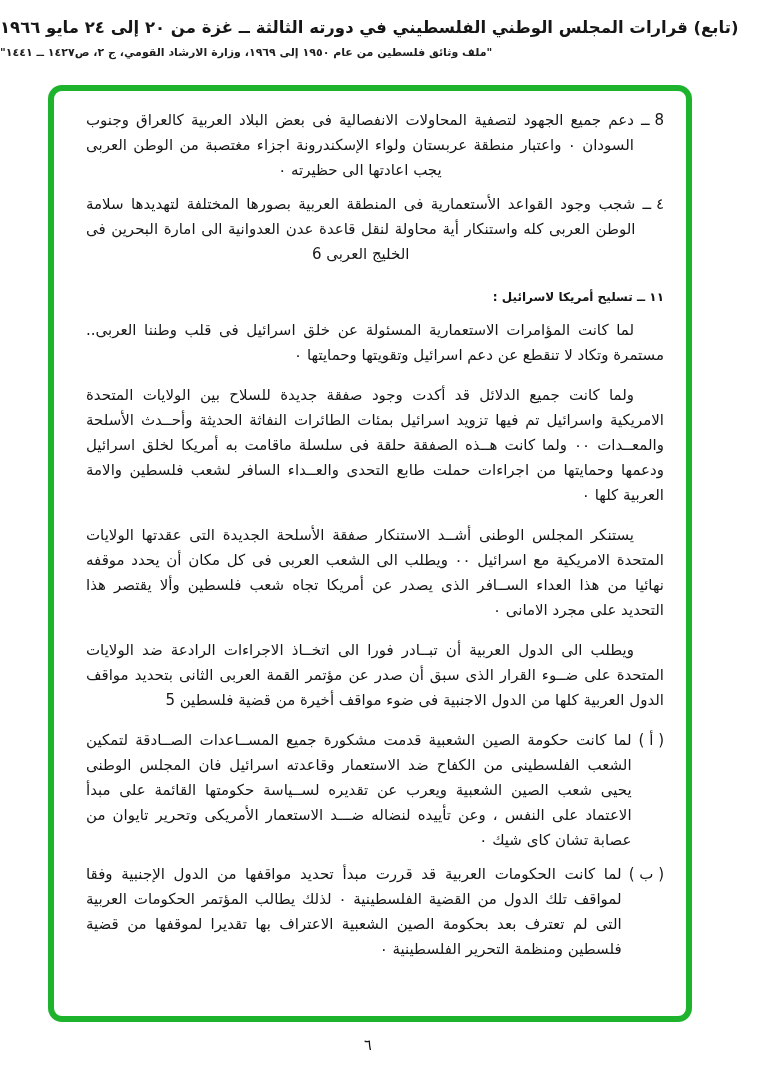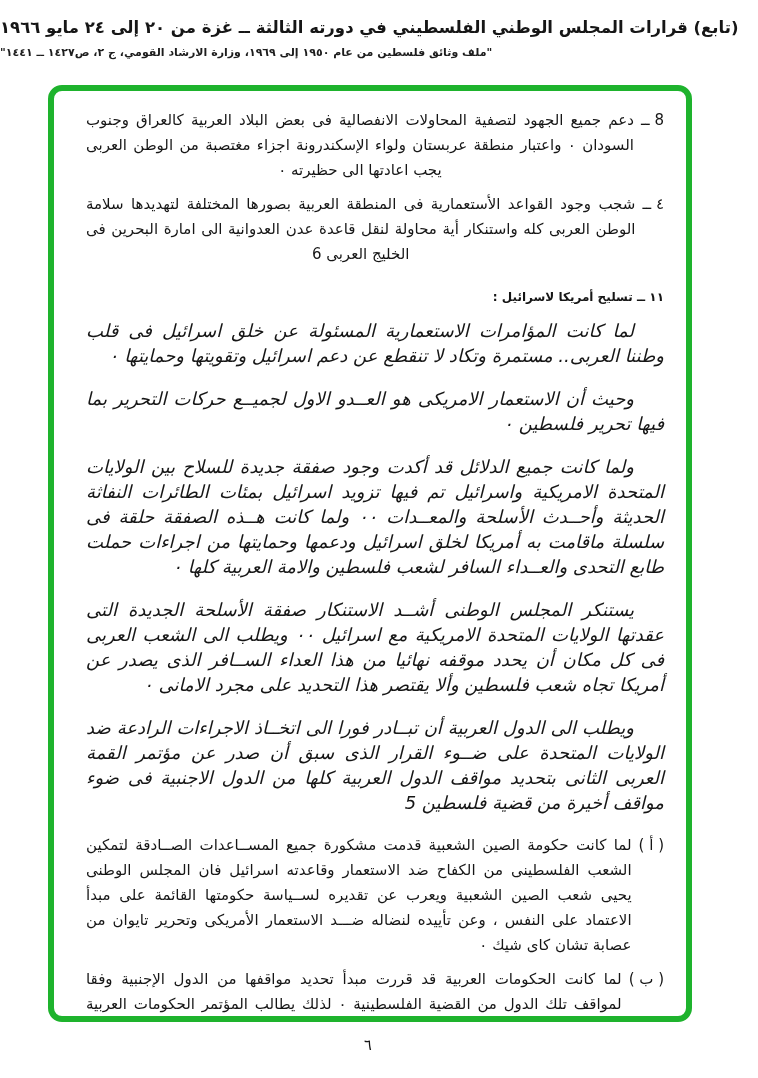--- a/index.html
+++ b/index.html
@@ -72,26 +72,25 @@
 
   .section-heading {
     margin: 18px 0 4px;
     font-size: 12px;
     font-weight: bold;
     line-height: 24px;
   }
 
   .para {
     margin-top: 9px;
-    font-size: 18px;
+    font-size: 15px;
     line-height: 25px;
     text-align: justify;
     text-align-last: right;
     text-indent: 30px;
-    font-style: italic;
   }
 
   
   .page-num {
     position: absolute;
     left: 0;
     right: 22px;
     top: 1037px;
     text-align: center;
     font-size: 14.5px;
@@ -114,21 +113,20 @@
   </div>
 
   <div class="num-item">
     <span class="marker">٤ ــ</span>
     <span class="itext">شجب وجود القواعد الأستعمارية فى المنطقة العربية بصورها المختلفة لتهديدها سلامة الوطن العربى كله واستنكار أية محاولة لنقل قاعدة عدن العدوانية الى امارة البحرين فى الخليج العربى 6</span>
   </div>
 
   <h2 class="section-heading">١١ ــ تسليح أمريكا لاسرائيل :</h2>
 
   <p class="para">لما كانت المؤامرات الاستعمارية المسئولة عن خلق اسرائيل فى قلب وطننا العربى.. مستمرة وتكاد لا تنقطع عن دعم اسرائيل وتقويتها وحمايتها ٠</p>
-  <p class="para">وحيث أن الاستعمار الامريكى هو العــدو الاول لجميــع حركات التحرير بما فيها تحرير فلسطين ٠</p>
   <p class="para">ولما كانت جميع الدلائل قد أكدت وجود صفقة جديدة للسلاح بين الولايات المتحدة الامريكية واسرائيل تم فيها تزويد اسرائيل بمئات الطائرات النفاثة الحديثة وأحــدث الأسلحة والمعــدات ٠٠ ولما كانت هــذه الصفقة حلقة فى سلسلة ماقامت به أمريكا لخلق اسرائيل ودعمها وحمايتها من اجراءات حملت طابع التحدى والعــداء السافر لشعب فلسطين والامة العربية كلها ٠</p>
   <p class="para">يستنكر المجلس الوطنى أشــد الاستنكار صفقة الأسلحة الجديدة التى عقدتها الولايات المتحدة الامريكية مع اسرائيل ٠٠ ويطلب الى الشعب العربى فى كل مكان أن يحدد موقفه نهائيا من هذا العداء الســافر الذى يصدر عن أمريكا تجاه شعب فلسطين وألا يقتصر هذا التحديد على مجرد الامانى ٠</p>
   <p class="para">ويطلب الى الدول العربية أن تبــادر فورا الى اتخــاذ الاجراءات الرادعة ضد الولايات المتحدة على ضــوء القرار الذى سبق أن صدر عن مؤتمر القمة العربى الثانى بتحديد مواقف الدول العربية كلها من الدول الاجنبية فى ضوء مواقف أخيرة من قضية فلسطين 5</p>
 
 
   <div class="num-item lettered">
     <span class="marker">( أ )</span>
     <span class="itext">لما كانت حكومة الصين الشعبية قدمت مشكورة جميع المســاعدات الصــادقة لتمكين الشعب الفلسطينى من الكفاح ضد الاستعمار وقاعدته اسرائيل فان المجلس الوطنى يحيى شعب الصين الشعبية ويعرب عن تقديره لســياسة حكومتها القائمة على مبدأ الاعتماد على النفس ، وعن تأييده لنضاله ضـــد الاستعمار الأمريكى وتحرير تايوان من عصابة تشان كاى شيك ٠</span>
   </div>
 

